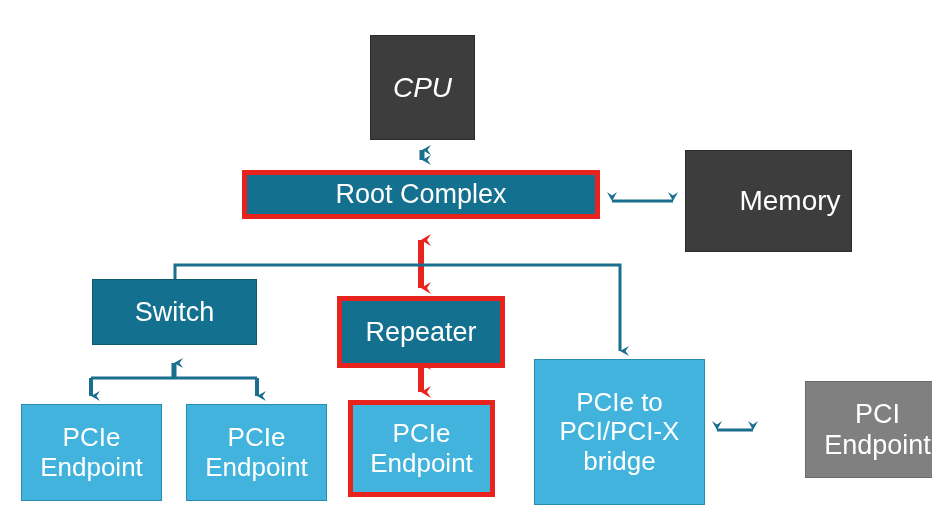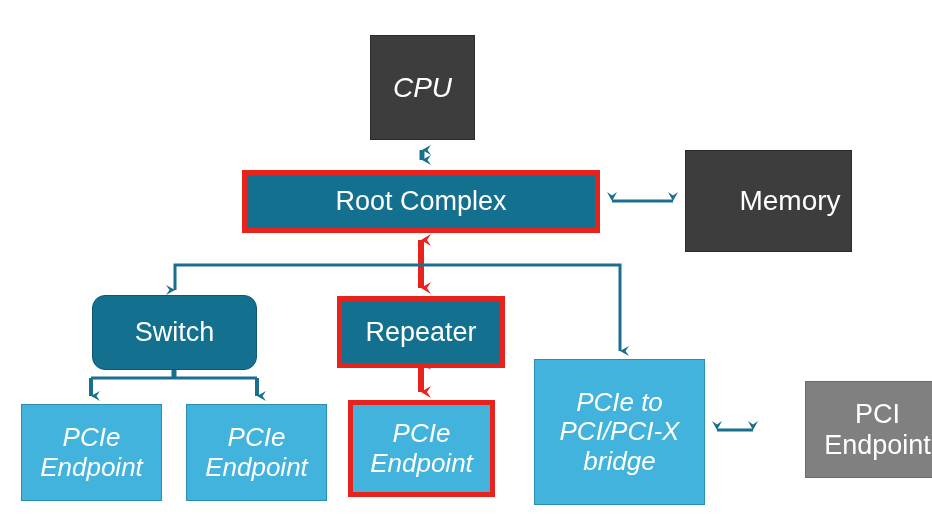--- a/index.html
+++ b/index.html
@@ -41,21 +41,20 @@
   }
   .node-teal {
     background: #14708f;
     border: 1px solid #0d5870;
     font-size: 27px;
   }
   .node-lightblue {
     background: #41b3dc;
     border: 1px solid #2a8cb0;
     font-size: 26px;
-    font-style: italic;
   }
   .hl-red {
     border: 5px solid #e8231e;
     box-shadow: 0 0 0 0 rgba(0,0,0,0);
   }
   .node-teal.hl-red,
   .node-lightblue.hl-red {
     background-clip: padding-box;
   }
   svg.links {
@@ -113,25 +112,25 @@
       <line x1="421" y1="364" x2="421" y2="392" stroke="#e8231e" stroke-width="6" marker-start="url(#arrow-red)" marker-end="url(#arrow-red)"></line>
     </g>
 
     <g>
       <line x1="717" y1="430" x2="753" y2="430" stroke="#1a6e8e" stroke-width="3" marker-start="url(#arrow-teal-up)" marker-end="url(#arrow-teal-down)"></line>
     </g>
   </svg>
 
   <div class="node node-dark" style="left:370px; top:35px; width:105px; height:105px;font-style:italic;">CPU</div>
 
-  <div class="node node-teal hl-red" style="left:242px; top:170px; width:358px; height:63px;">Root Complex</div>
+  <div class="node node-teal hl-red" style="left:242px; top:170px; width:358px; height:49px;">Root Complex</div>
 
   <div class="node node-dark" style="left:685px; top:150px; width:167px; height:102px;padding-left:43px;">Memory</div>
 
-  <div class="node node-teal" style="left:92px; top:295px; width:165px; height:75px;border-radius:13px;">Switch</div>
+  <div class="node node-teal" style="left:92px; top:279px; width:165px; height:66px;">Switch</div>
 
   <div class="node node-teal hl-red" style="left:337px; top:296px; width:168px; height:72px;">Repeater</div>
 
   <div class="node node-lightblue" style="left:21px; top:404px; width:141px; height:97px;">PCIe
 Endpoint</div>
 
   <div class="node node-lightblue" style="left:186px; top:404px; width:141px; height:97px;">PCIe
 Endpoint</div>
 
   <div class="node node-lightblue hl-red" style="left:348px; top:400px; width:147px; height:97px;">PCIe

